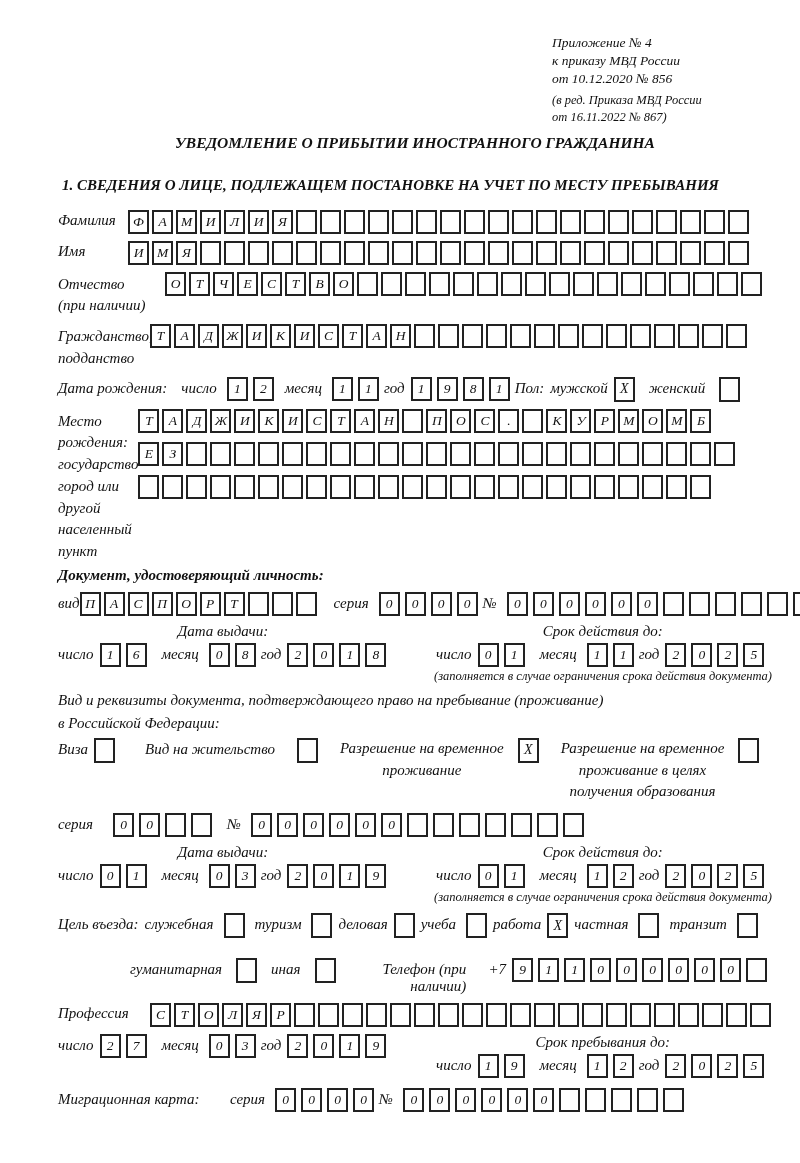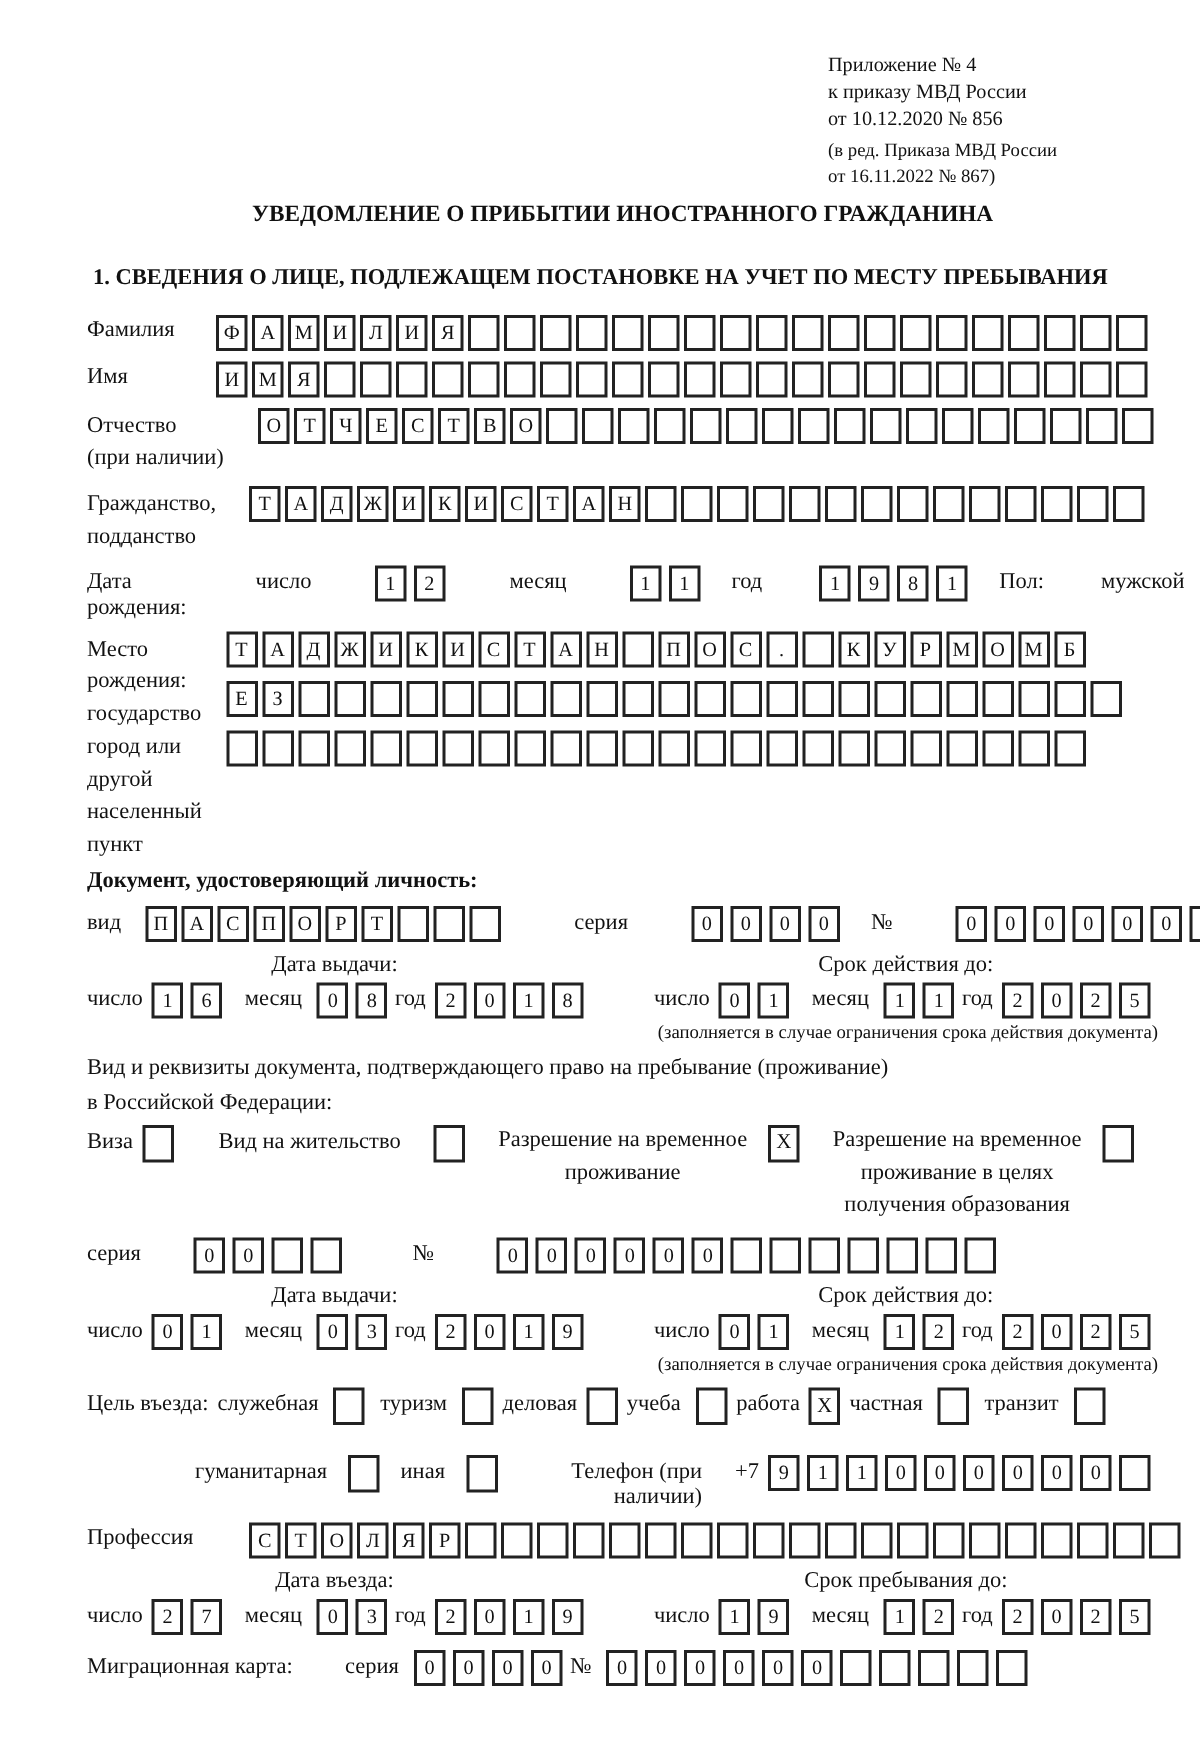--- a/index.html
+++ b/index.html
@@ -2,35 +2,35 @@
 <html lang="ru"><head>
 <meta charset="utf-8">
 <style>
   * { box-sizing: border-box; margin: 0; padding: 0; }
   html,body { background:#fff; }
   body {
     width: 800px; height: 1163px;
     font-family: "Liberation Serif", "DejaVu Serif", serif;
     color: #111; font-size: 15px; overflow: hidden;
   }
-  .page { width: 800px; height: 847px; padding: 34px 28px 10px 58px; }
+  .page { width: 800px; height: 847px; padding: 34px 28px 10px 58px; font-style: italic; }
 
   
   .hdr-block { margin-left: auto; width: 220px; }
   .hdr-block div { font-size: 13.5px; line-height: 1.32; }
   .hdr-block .amend { font-size: 12.5px; }
   .hdr-block .amend-first { margin-top: 5px; }
   .forma { text-align: right; font-weight: bold; font-size: 15px; margin: 22px 6px 14px 0; letter-spacing: .5px; }
 
   .title { text-align: center; font-weight: bold; font-size: 15.5px; line-height: 1.5; margin: 6px 0 2px; }
   .title-underline { display:inline-block; width: 58px; border-bottom: 2.2px solid #333; height: 14px; margin-left: 10px; }
   .section-heading { font-weight: bold; font-size: 15px; margin: 22px 0 16px 4px; }
 
   
-  .row { display: flex; align-items: flex-start; margin-bottom: 7px; gap: 16px; }
+  .row { display: flex; align-items: flex-start; margin-bottom: 7px; }
   .lbl { flex: none; padding-top: 2px; }
   .lbl2 { line-height: 1.45; padding-top: 2px; }
   .w70  { width: 70px; }
   .w90  { width: 92px; }
   .w107 { width: 107px; }
   .cells { display: inline-flex; flex-wrap: nowrap; }
   .cell {
     width: 21px; height: 24px; border: 2px solid #222; margin-right: 3px;
     display: inline-flex; align-items: center; justify-content: center;
     font-size: 13.5px; flex: none; background:#fff;
@@ -648,21 +648,20 @@
         <span class="cell"></span>
         <span class="cell"></span>
         <span class="cell"></span>
         <span class="cell"></span>
         <span class="cell"></span>
       </span>
   </div>
 
   <div class="dates-pair" style="margin-top:6px;">
     <div class="dgroup g-left">
-      <div class="dhead">Дата въезда:</div>
       <div class="drow">
         <span class="dl">число</span>
           <span class="gap6"></span>
         <span class="cells num">
             <span class="cell">2</span>
             <span class="cell">7</span>
           </span>
         <span class="gap10"></span>
         <span class="dl">месяц</span>
           <span class="gap10"></span>

